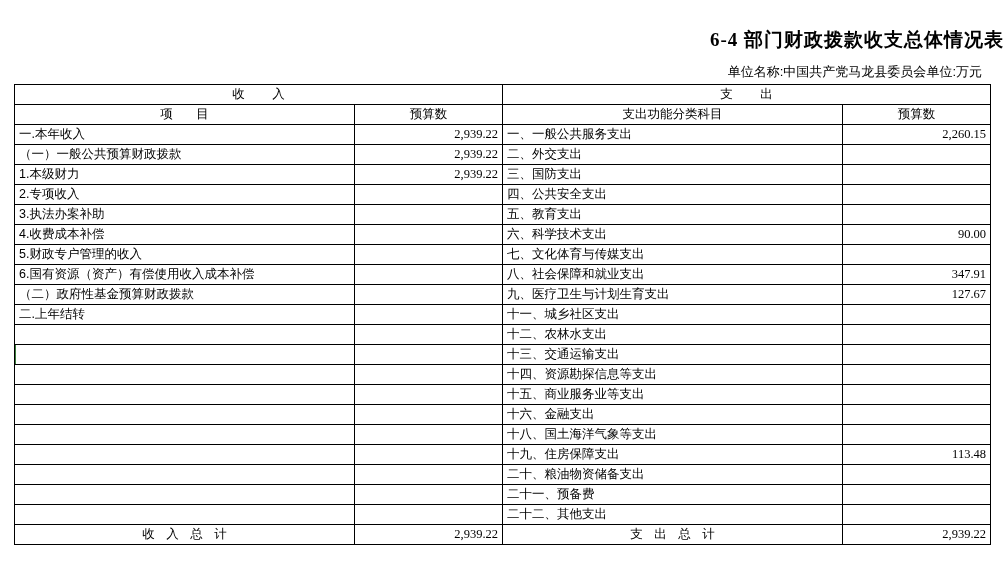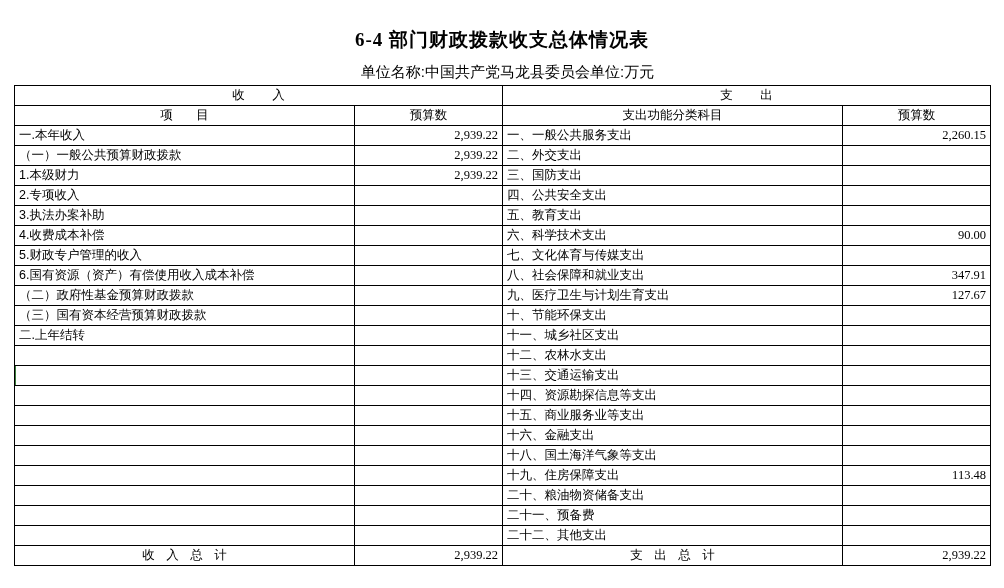--- a/index.html
+++ b/index.html
@@ -14,34 +14,34 @@
     color: #000000;
     overflow: hidden;
   }
   .page {
     position: relative;
     width: 1004px;
     height: 588px;
     box-sizing: border-box;
   }
   .title {
-    text-align: center;
+    text-align: right;
     font-size: 19px;
     font-weight: bold;
     letter-spacing: 1px;
     padding-top: 27px;
     padding-bottom: 10px;
     font-family: "Liberation Serif", serif;
   }
   .meta-row {
     display: flex;
-    justify-content: center;
+    justify-content: flex-end;
     align-items: flex-end;
-    font-size: 15px;
-    padding: 0 3px 3px 14px;
+    font-size: 13px;
+    padding: 0 22px 3px 14px;
   }
   table.main {
     border-collapse: collapse;
     width: 976px;
     margin: 0 14px;
     table-layout: fixed;
   }
   table.main td, table.main th {
     border: 1px solid #000000;
     font-size: 12.5px;
@@ -192,26 +192,20 @@
           <td class="lbl">八、社会保障和就业支出</td>
           <td class="num">347.91</td>
         </tr>
         <tr>
           <td class="lbl">（二）政府性基金预算财政拨款</td>
           <td class="num"></td>
           <td class="lbl">九、医疗卫生与计划生育支出</td>
           <td class="num">127.67</td>
         </tr>
         <tr>
-          <td class="lbl">（三）国有资本经营预算财政拨款</td>
-          <td class="num"></td>
-          <td class="lbl">十、节能环保支出</td>
-          <td class="num"></td>
-        </tr>
-        <tr>
           <td class="lbl">二.上年结转</td>
           <td class="num"></td>
           <td class="lbl">十一、城乡社区支出</td>
           <td class="num"></td>
         </tr>
         <tr>
           <td class="lbl"></td>
           <td class="num"></td>
           <td class="lbl">十二、农林水支出</td>
           <td class="num"></td>

